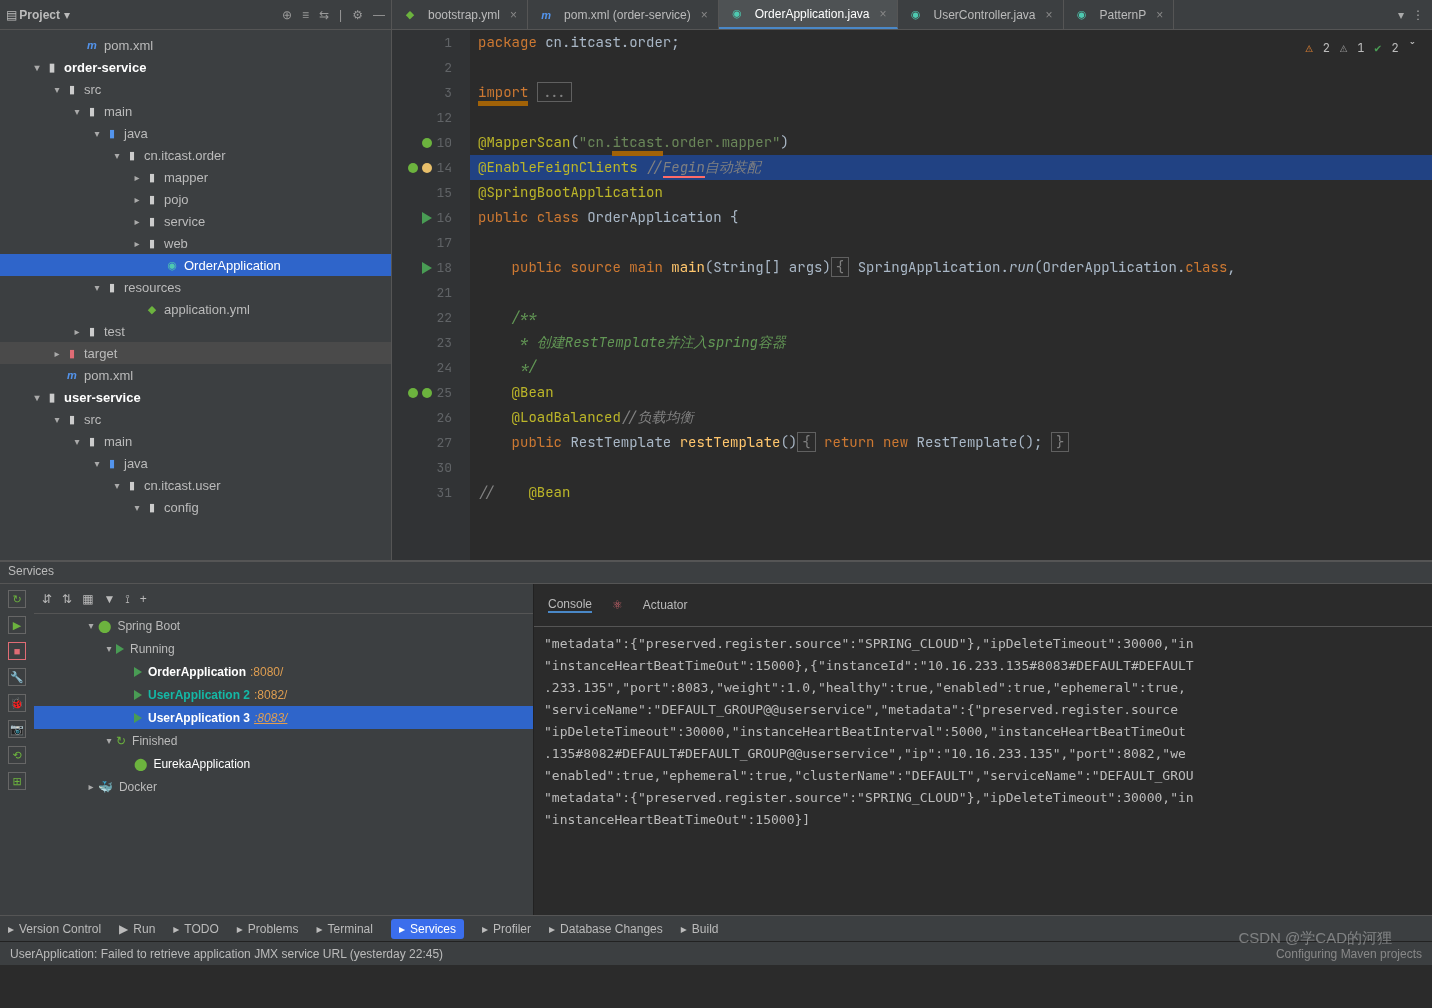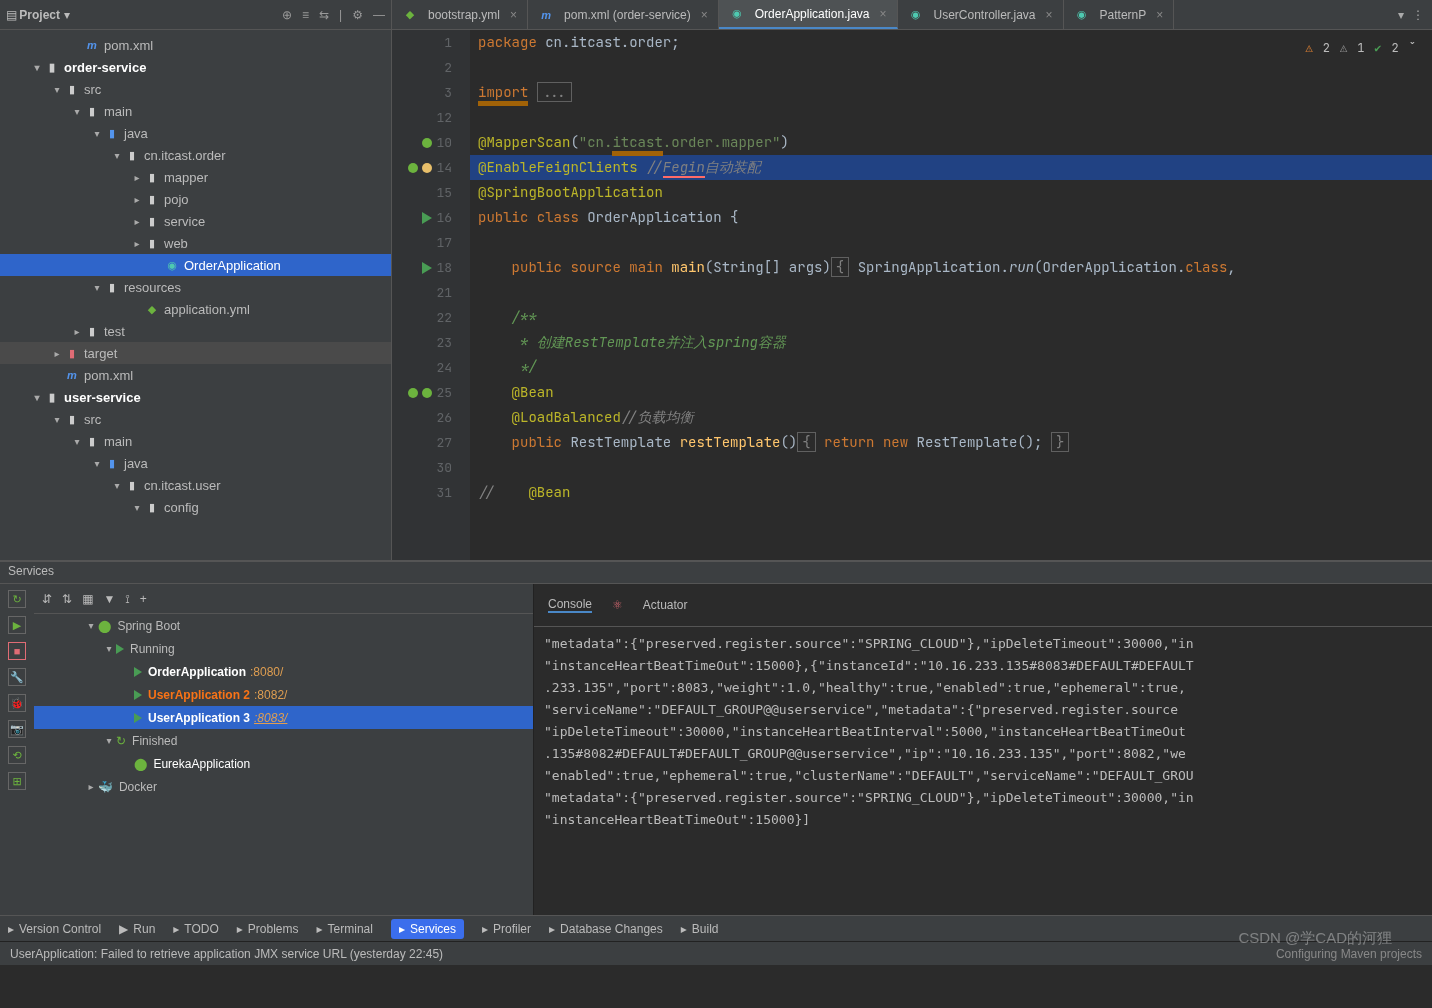--- a/index.html
+++ b/index.html
@@ -377,21 +377,21 @@
             <span class="run-ic"></span>
             <span style="">Running</span>
           </div>
           <div class="svc-item" style="--i: 100px;">
             <span class="run-ic"></span>
             <span style="font-weight:bold;color:#fff">OrderApplication</span>
             <span class="port">:8080/</span>
           </div>
           <div class="svc-item" style="--i: 100px;">
             <span class="run-ic"></span>
-            <span style="font-weight:bold;color:#f97316">UserApplication 2</span>
+            <span style="font-weight:bold;color:#14b8a6">UserApplication 2</span>
             <span class="port">:8082/</span>
           </div>
           <div class="svc-item sel" style="--i: 100px;">
             <span class="run-ic"></span>
             <span style="font-weight:bold;color:#fff">UserApplication 3</span>
             <span class="port u">:8083/</span>
           </div>
           <div class="svc-item" style="--i: 68px;">
             <span class="tw">▾</span>
             <span style="color:#6cb33e;margin-right:6px">↻</span>

